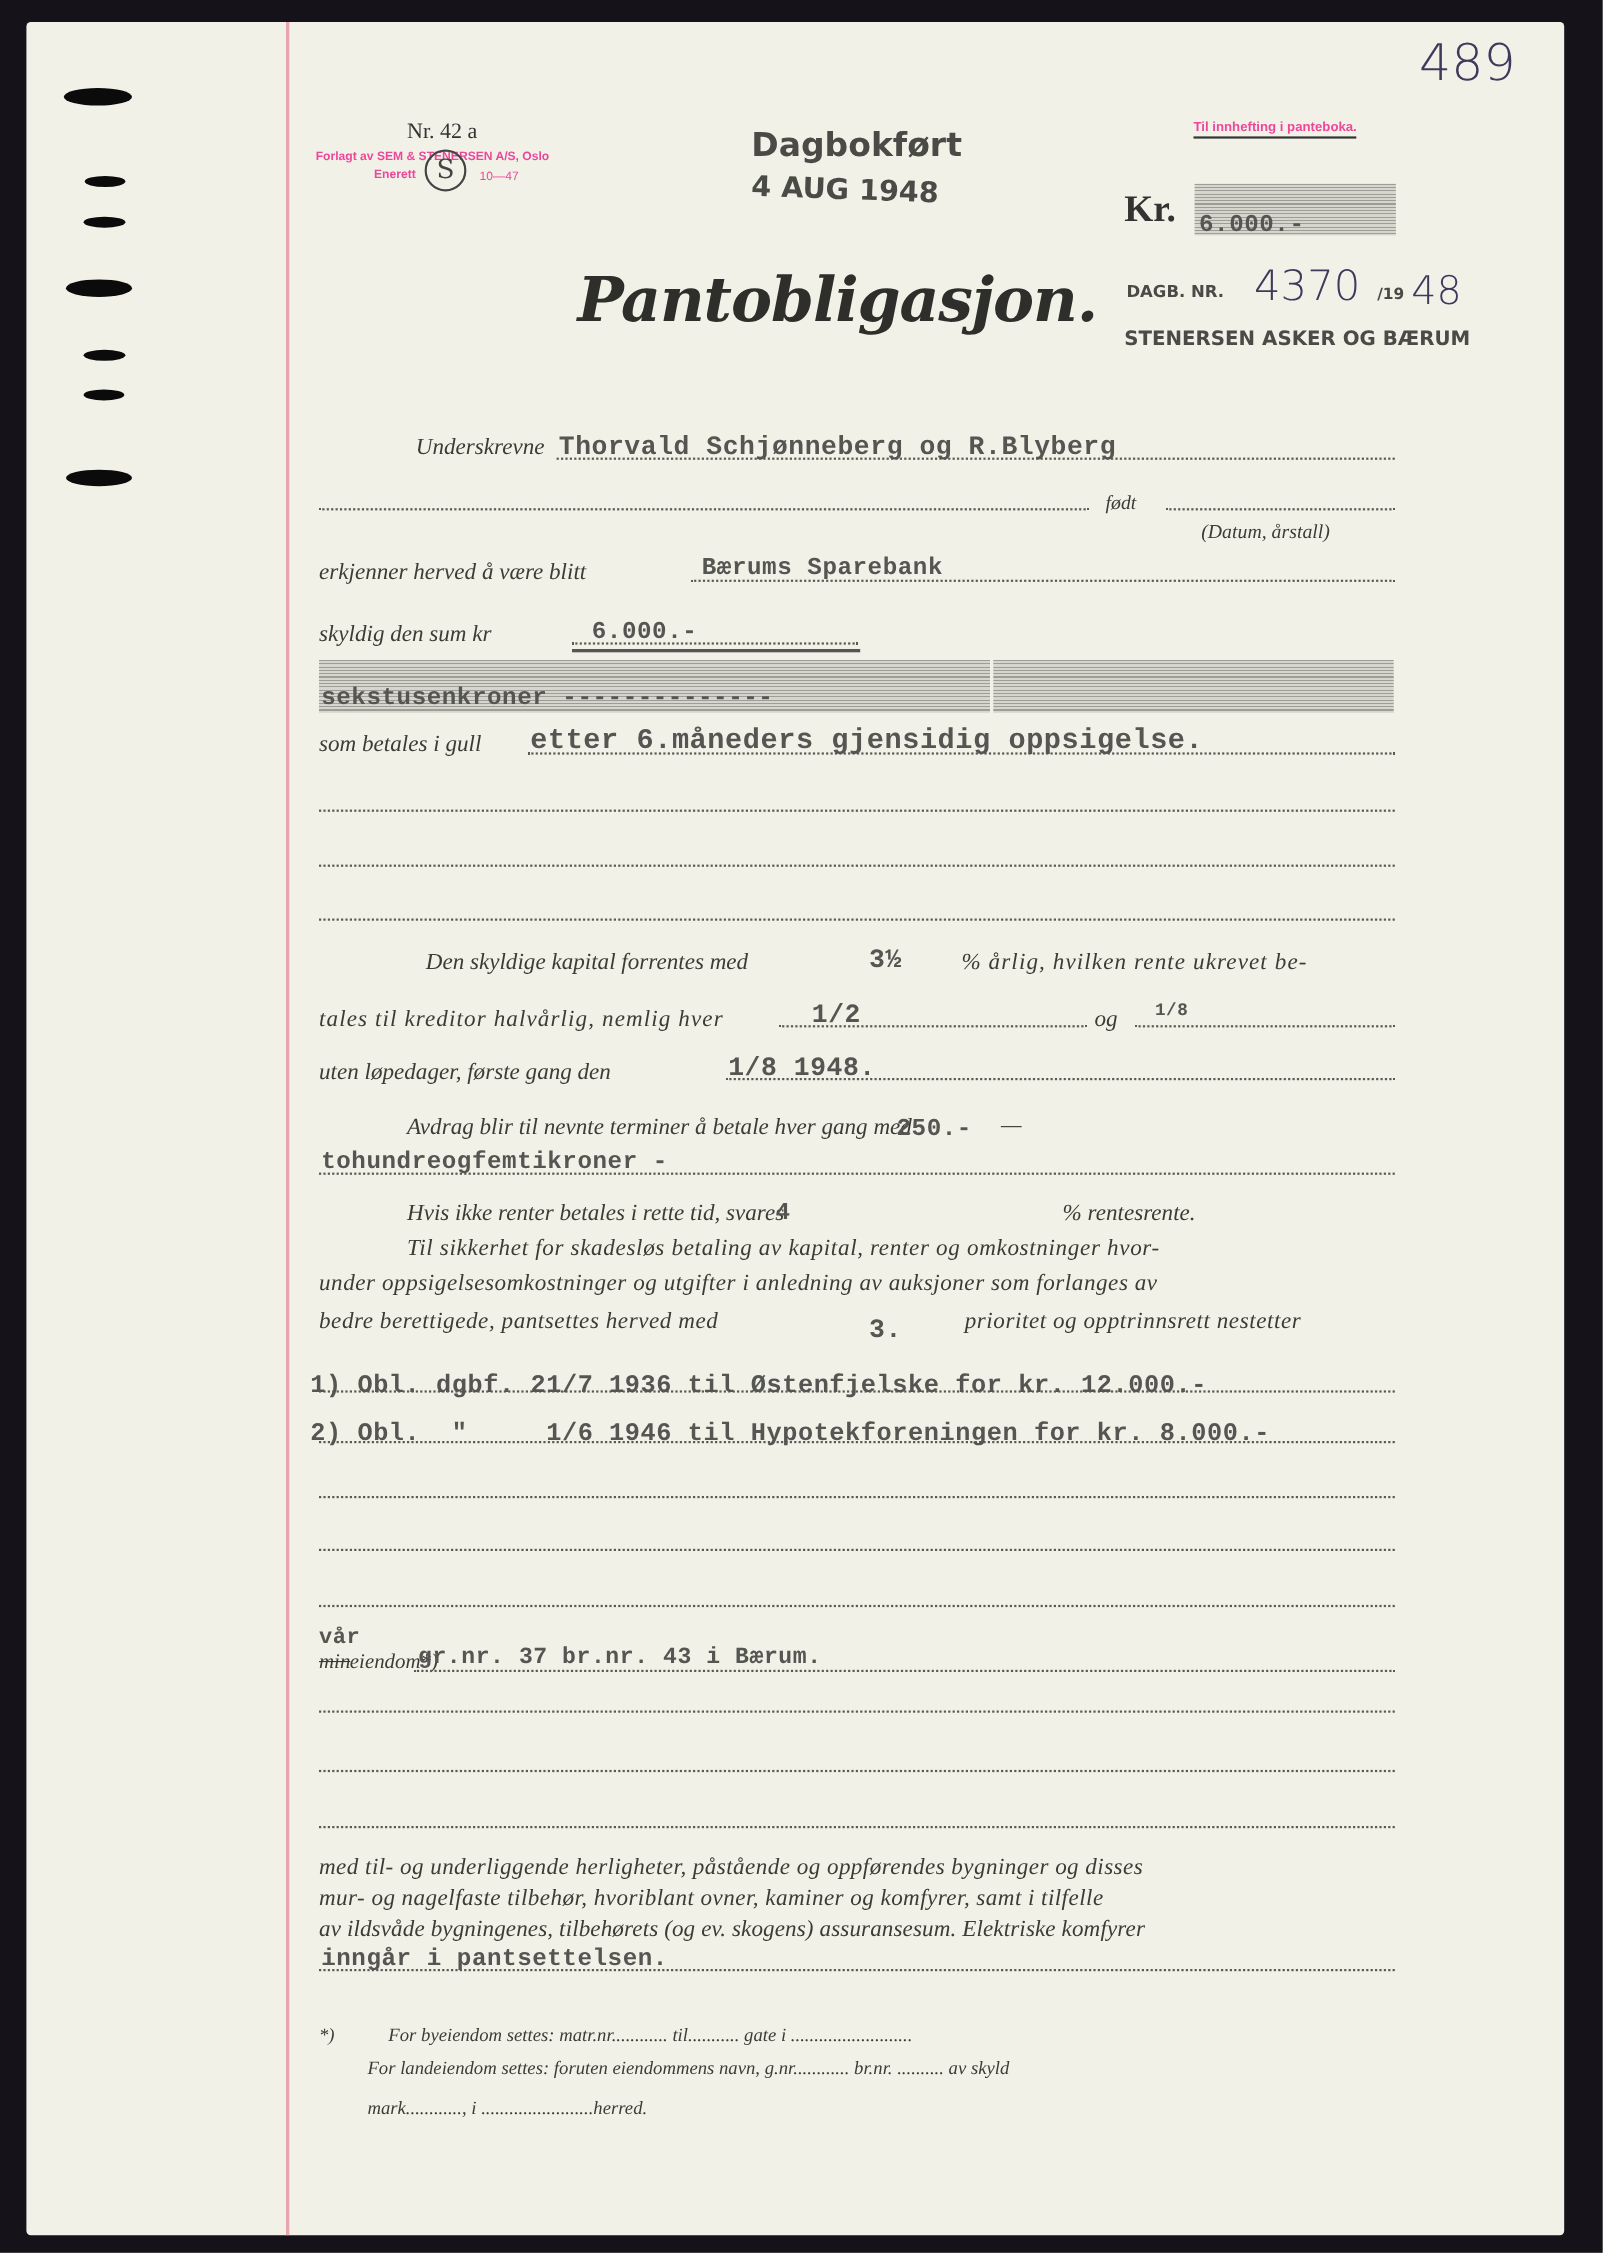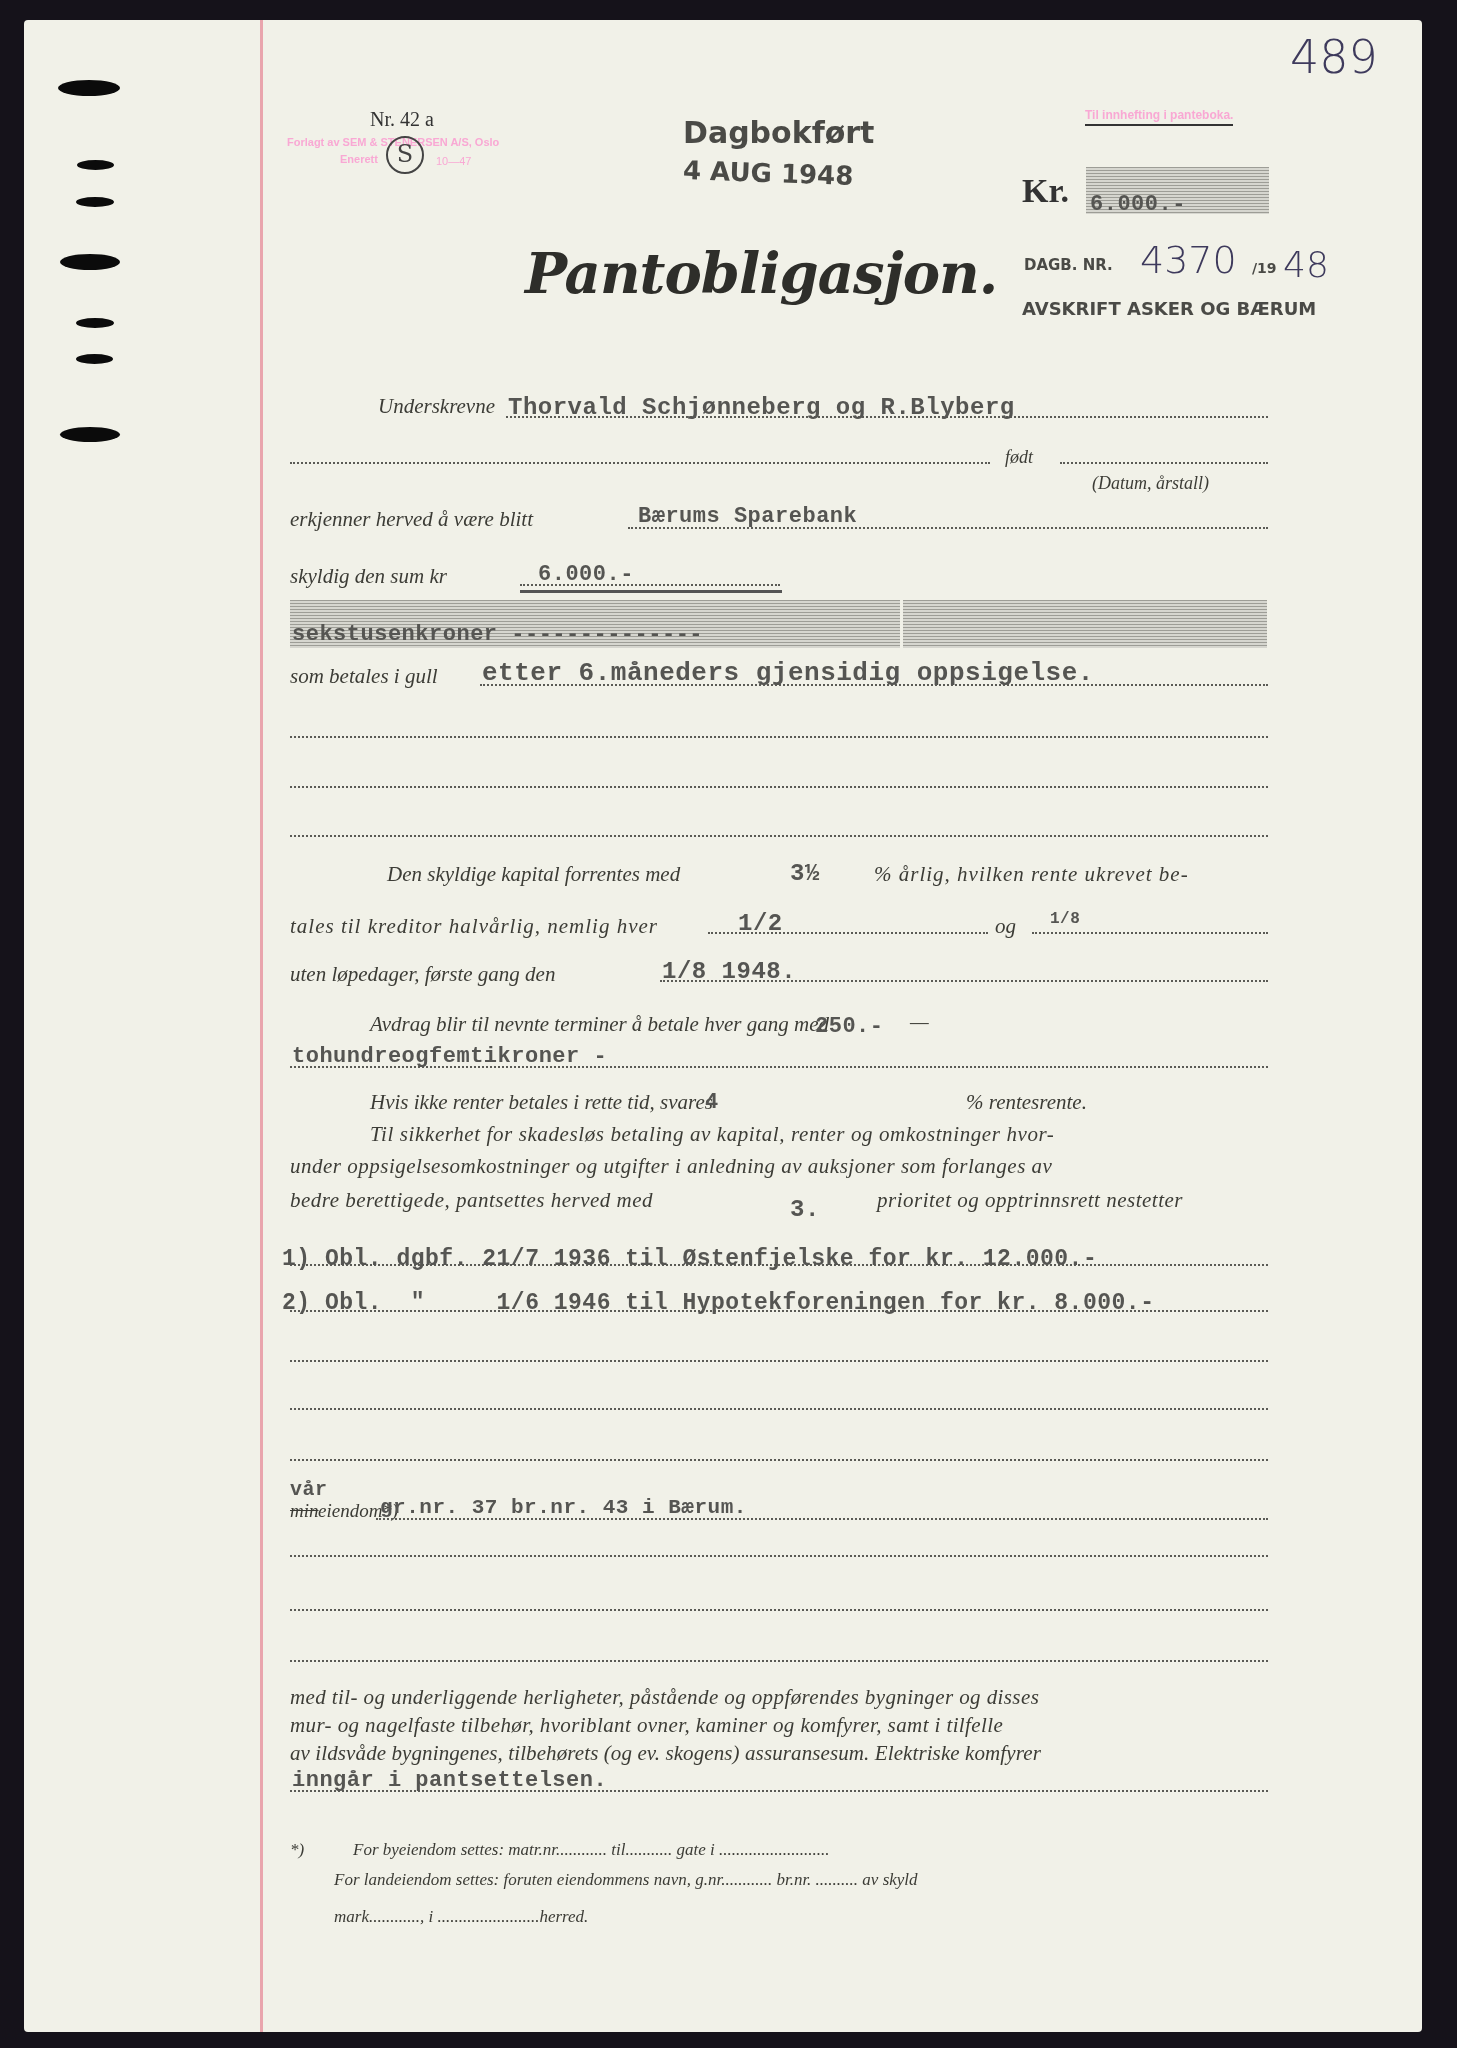--- a/index.html
+++ b/index.html
@@ -25,21 +25,21 @@
     .typed { font-family:"Liberation Mono", monospace; color:#555552; font-weight:bold; letter-spacing:0.5px; }
     .dots {
       position:absolute; height:0; border-bottom:2px dotted #5a5a55;
     }
     .shade {
       position:absolute;
       background: repeating-linear-gradient(to bottom, #9d9d96 0px, #9d9d96 1px, #d6d6cf 1px, #d6d6cf 3px);
     }
     .hand { font-family:"DejaVu Sans", sans-serif; color:#3e3a5c; font-weight:200; }
     .stamp { font-family:"DejaVu Sans", sans-serif; color:#4a4a46; font-weight:bold; }
-    .small-sans { font-family:"Liberation Sans", sans-serif; color:#f9a8d4; }
+    .small-sans { font-family:"Liberation Sans", sans-serif; color:#ec4899; }
   </style>
 </head>
 <body>
 
 <div class="page"></div>
 <div class="margin-line"></div>
 
 <div class="hole" style="left:58px;top:80px;width:62px;height:16px;"></div>
 <div class="hole" style="left:77px;top:160px;width:37px;height:10px;"></div>
 <div class="hole" style="left:76px;top:197px;width:38px;height:10px;"></div>
@@ -63,21 +63,21 @@
 
 <div class="abs" style="left:1022px;top:172px;font-size:34px;color:#333;font-weight:bold;">Kr.</div>
 <div class="shade" style="left:1086px;top:167px;width:183px;height:47px;"></div>
 <div class="abs typed" style="left:1090px;top:192px;font-size:22px;">6.000.-</div>
 
 <div class="abs" style="left:525px;top:240px;font-size:56px;font-style:italic;font-weight:bold;color:#2e2e2a;font-family:'DejaVu Serif',serif;letter-spacing:-1px;">Pantobligasjon.</div>
 <div class="abs stamp" style="left:1024px;top:256px;font-size:15px;">DAGB. NR.</div>
 <div class="abs hand" style="left:1140px;top:238px;font-size:38px;">4370</div>
 <div class="abs stamp" style="left:1252px;top:260px;font-size:14px;">/19</div>
 <div class="abs hand" style="left:1283px;top:244px;font-size:36px;">48</div>
-<div class="abs stamp" style="left:1022px;top:298px;font-size:18px;">AVSKRIFT ASKER OG BÆRUM</div>
+<div class="abs stamp" style="left:1022px;top:298px;font-size:18px;">STENERSEN ASKER OG BÆRUM</div>
 
 <div class="abs italic" style="left:378px;top:394px;font-size:21px;">Underskrevne</div>
 <div class="dots" style="left:506px;top:416px;width:762px;"></div>
 <div class="abs typed" style="left:508px;top:394px;font-size:24px;">Thorvald Schjønneberg og R.Blyberg</div>
 
 <div class="dots" style="left:290px;top:462px;width:700px;"></div>
 <div class="abs italic" style="left:1005px;top:447px;font-size:18px;">født</div>
 <div class="dots" style="left:1060px;top:462px;width:208px;"></div>
 <div class="abs italic" style="left:1092px;top:473px;font-size:18px;">(Datum, årstall)</div>
 

